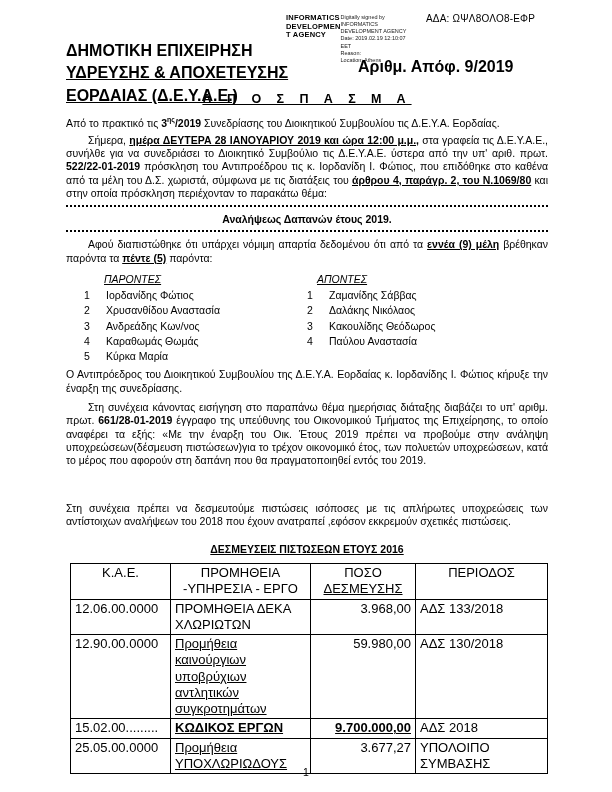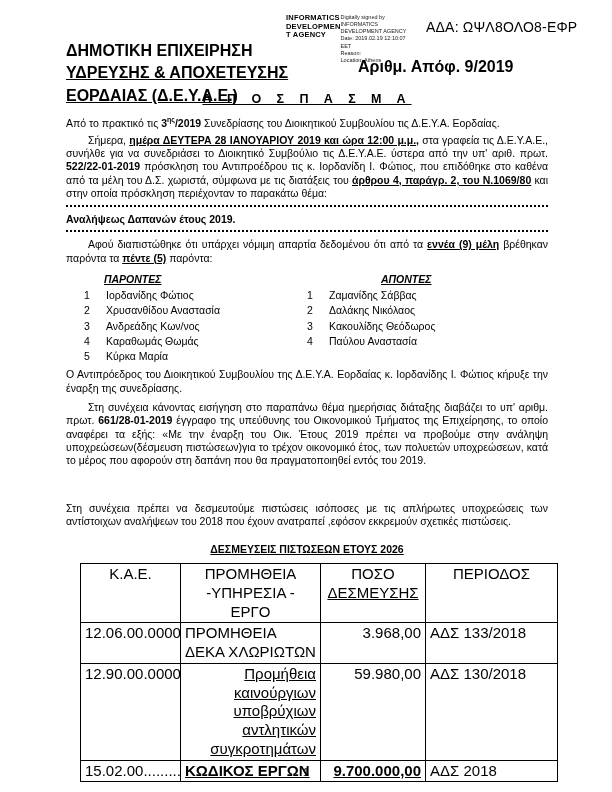--- a/index.html
+++ b/index.html
@@ -3,63 +3,63 @@
 <meta charset="utf-8">
 <style>
   * { margin:0; padding:0; box-sizing:border-box; }
   html,body { background:#ffffff; }
   .page {
     position:relative; width:612px; height:792px; margin:0 auto;
     background:#ffffff; color:#000;
     font-family:"Liberation Sans","DejaVu Sans",sans-serif;
     font-size:10.5px; overflow:hidden;
   }
-  .ada { position:absolute; top:19px; left:426px; font-size:14px; letter-spacing:0.2px; }
+  .ada { position:absolute; top:13px; left:426px; font-size:10px; letter-spacing:0.2px; }
 
   .stamp { position:absolute; top:14px; left:286px; display:flex; align-items:flex-start; }
   .stamp-agency { font-weight:bold; font-size:7.5px; line-height:1.15; letter-spacing:0.2px; }
   .stamp-sig { font-size:5.5px; line-height:1.3; color:#1a1a1a; }
 
   .org-block { position:absolute; top:40px; left:66px; font-size:16px; font-weight:bold; line-height:1.4; }
   .org-block .u-line { text-decoration:underline; }
   .decision-no { position:absolute; top:58px; left:358px; font-weight:bold; font-size:16px; }
 
   .content { position:absolute; top:92px; left:66px; width:482px; }
   .doc-title { text-align:center; font-weight:bold; font-size:12.5px; letter-spacing:6px; text-decoration:underline; margin-bottom:10px; }
 
   p.just { text-align:justify; line-height:1.27; }
   .indent { text-indent:22px; }
   .b  { font-weight:bold; }
   .u  { text-decoration:underline; }
   .bu { font-weight:bold; text-decoration:underline; }
   sup.ord { font-size:7px; vertical-align:super; font-weight:bold; }
 
   .dotline { border-bottom:2.5px dotted #000; height:2px; margin:5px 0 6px; }
-  .theme { font-weight:bold; margin:1px 0; }
-
-  .att-headers { display:flex; font-weight:bold; font-style:italic; text-decoration:underline; margin:8px 0 3px;gap:48px; }
+  .theme { text-align:center; font-weight:bold; margin:1px 0; }
+
+  .att-headers { display:flex; font-weight:normal; font-style:italic; text-decoration:underline; margin:8px 0 3px; }
   .att-headers .h1 { margin-left:38px; width:207px; }
-  .att-headers .h2 { margin-left:22px; }
+  .att-headers .h2 { margin-left:6px; }
   .att-grid { display:flex; margin-bottom:4px; }
   .att-col { width:245px; }
   .att-row { display:flex; line-height:1.45; }
   .att-col.left .att-row { padding-left:18px; }
   .att-n { width:22px; }
 
   .sp1 { margin-top:4px; }
   .sp2 { margin-top:6px; }
   .gap-lg { margin-top:34px; }
   .gap-md { margin-top:17px; }
 
   .tbl-title { text-align:center; font-weight:bold; text-decoration:underline; margin:15px 0 8px; font-size:10.5px; }
-  table.commit { border-collapse:collapse; margin-left:14px; table-layout:fixed; width:477px; font-size:15px; }
+  table.commit { border-collapse:collapse; margin-left:4px; table-layout:fixed; width:477px; font-size:13px; }
   table.commit td { border:1px solid #000; padding:1px 4px; vertical-align:top; line-height:1.25; }
   td.th { text-align:center; }
   td.amt { text-align:right; padding-right:12px; }
-  td.ctr { text-align:right; }
+  td.ctr { text-align:left; }
   .pre { white-space:pre-line; }
 
   .page-number { position:absolute; bottom:14px; left:0; right:0; text-align:center; font-size:10.5px; }
 </style>
 </head>
 <body>
 
 <div class="page">
 
   <div class="ada">ΑΔΑ: ΩΨΛ8ΟΛΟ8-ΕΦΡ</div>
@@ -151,21 +151,21 @@
       </div>
     </div>
 
     <p class="just">Ο Αντιπρόεδρος του Διοικητικού Συμβουλίου της Δ.Ε.Υ.Α. Εορδαίας κ. Ιορδανίδης Ι. Φώτιος κήρυξε την έναρξη της συνεδρίασης.</p>
 
     <p class="just indent sp2"><span>Στη συνέχεια κάνοντας εισήγηση στο παραπάνω θέμα ημερήσιας διάταξης διαβάζει το υπ' αριθμ. πρωτ. </span><span class="b">661/28-01-2019</span><span> έγγραφο της υπεύθυνης του Οικονομικού Τμήματος της Επιχείρησης, το οποίο αναφέρει τα εξής: «Με την έναρξη του Οικ. Έτους 2019 πρέπει να προβούμε στην ανάληψη υποχρεώσεων(δέσμευση πιστώσεων)για το τρέχον οικονομικό έτος, των πολυετών υποχρεώσεων, κατά το μέρος που αφορούν στη δαπάνη που θα πραγματοποιηθεί εντός του 2019.</span></p>
 
     <p class="just gap-lg">Στη συνέχεια πρέπει να δεσμευτούμε πιστώσεις ισόποσες με τις απλήρωτες υποχρεώσεις των αντίστοιχων αναλήψεων του 2018 που έχουν ανατραπεί ,εφόσον εκκρεμούν σχετικές πιστώσεις.</p>
 
 
-    <div class="tbl-title">ΔΕΣΜΕΥΣΕΙΣ ΠΙΣΤΩΣΕΩΝ ΕΤΟΥΣ 2026</div>
+    <div class="tbl-title">ΔΕΣΜΕΥΣΕΙΣ ΠΙΣΤΩΣΕΩΝ ΕΤΟΥΣ 2016</div>
 
     <table class="commit">
       <colgroup>
         <col style="width:100px">
           <col style="width:140px">
           <col style="width:105px">
           <col style="width:132px">
       </colgroup>
       <tbody>
         <tr>
@@ -191,20 +191,27 @@
           <td class="ctr u">Προμήθεια καινούργιων υποβρύχιων αντλητικών συγκροτημάτων</td>
           <td class="amt">59.980,00</td>
           <td>ΑΔΣ 130/2018</td>
         </tr>
         <tr>
           <td>15.02.00.........</td>
           <td class="bu">ΚΩΔΙΚΟΣ ΕΡΓΩΝ</td>
           <td class="amt bu">9.700.000,00</td>
           <td>ΑΔΣ 2018</td>
         </tr>
+        <tr>
+          <td>25.05.00.0000</td>
+          <td class="ctr u">Προμήθεια ΥΠΟΧΛΩΡΙΩΔΟΥΣ</td>
+          <td class="amt">3.677,27</td>
+          <td class="ctr pre">ΥΠΟΛΟΙΠΟ
+ΣΥΜΒΑΣΗΣ</td>
+        </tr>
       </tbody>
     </table>
 
   </div>
 
   <div class="page-number">1</div>
 
 </div>
 
 </body></html>

